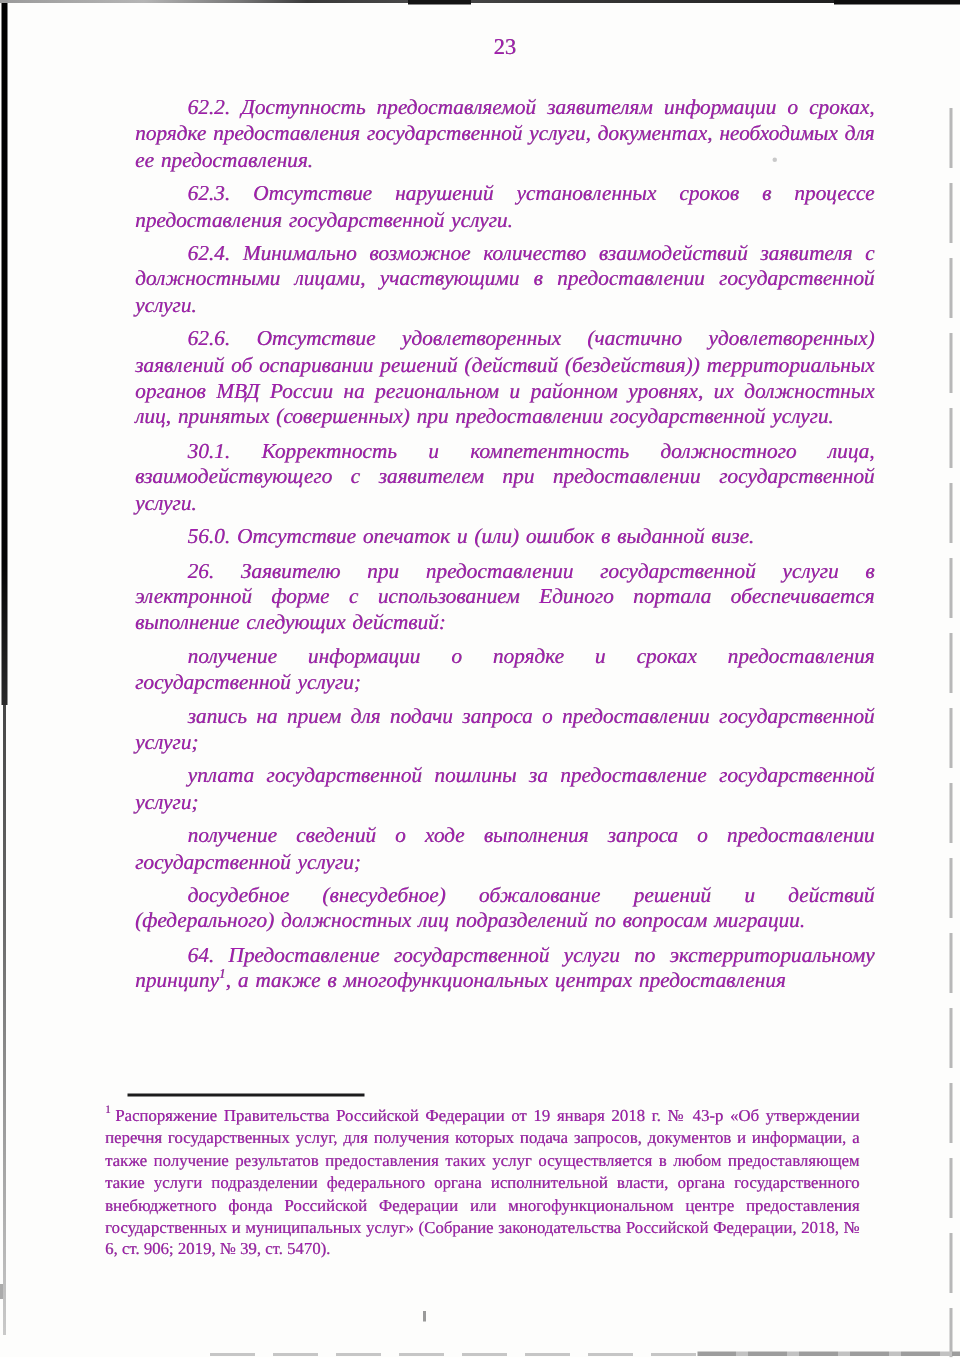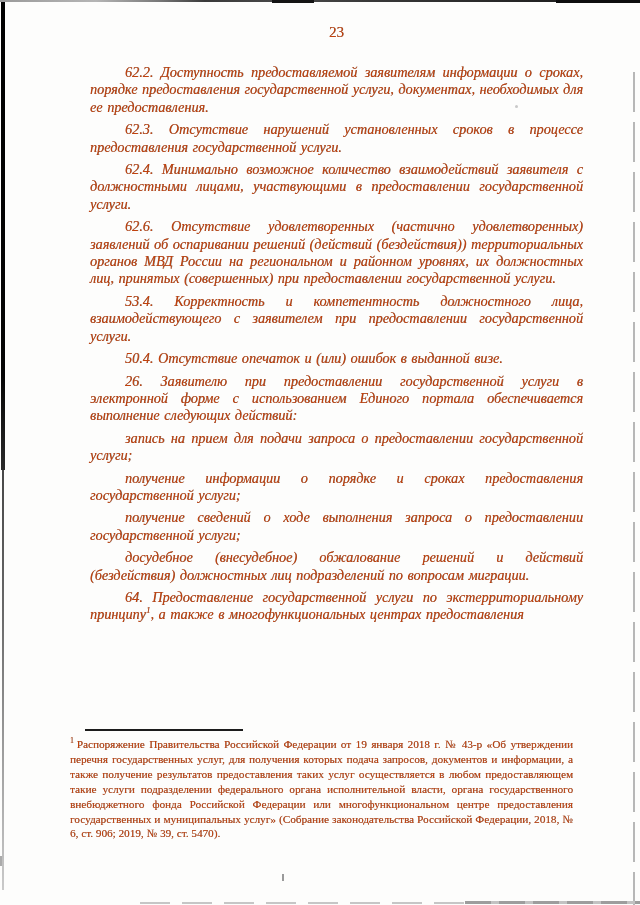--- a/index.html
+++ b/index.html
@@ -7,21 +7,21 @@
     padding: 0;
     background: #ffffff;
   }
   .page {
     position: relative;
     width: 640px;
     height: 905px;
     background: #fdfdfc;
     overflow: hidden;
     font-family: "Liberation Serif", "DejaVu Serif", serif;
-    color: #c2410c;
+    color: #a21caf;
   }
   
   .edge-left-top {
     position: absolute; left: 1px; top: 0; width: 4px; height: 470px;
     background: linear-gradient(to bottom, #000 0%, #050505 80%, #2a2a2a 100%);
   }
   .edge-left-bottom {
     position: absolute; left: 2px; top: 470px; width: 2px; height: 420px;
     background: linear-gradient(to bottom, #333 0%, #5a5a5a 35%, #8f8f8f 65%, #c4c4c4 100%);
     opacity: 0.9;
@@ -98,26 +98,27 @@
   <div class="speck-2"></div>
   <div class="speck-3"></div>
 
   <div class="page-number">23</div>
 
   <div class="body-text">
     <p class="para">62.2. Доступность предоставляемой заявителям информации о сроках, порядке предоставления государственной услуги, документах, необходимых для ее предоставления.</p>
     <p class="para">62.3. Отсутствие нарушений установленных сроков в процессе предоставления государственной услуги.</p>
     <p class="para">62.4. Минимально возможное количество взаимодействий заявителя с должностными лицами, участвующими в предоставлении государственной услуги.</p>
     <p class="para">62.6. Отсутствие удовлетворенных (частично удовлетворенных) заявлений об оспаривании решений (действий (бездействия)) территориальных органов МВД России на региональном и районном уровнях, их должностных лиц, принятых (совершенных) при предоставлении государственной услуги.</p>
-    <p class="para">53.4. Корректность и компетентность должностного лица, взаимодействующего с заявителем при предоставлении государственной услуги.</p>
-    <p class="para">50.4. Отсутствие опечаток и (или) ошибок в выданной визе.</p>
+    <p class="para">30.1. Корректность и компетентность должностного лица, взаимодействующего с заявителем при предоставлении государственной услуги.</p>
+    <p class="para">56.0. Отсутствие опечаток и (или) ошибок в выданной визе.</p>
     <p class="para">26. Заявителю при предоставлении государственной услуги в электронной форме с использованием Единого портала обеспечивается выполнение следующих действий:</p>
+    <p class="para">получение информации о порядке и сроках предоставления государственной услуги;</p>
     <p class="para">запись на прием для подачи запроса о предоставлении государственной услуги;</p>
-    <p class="para">получение информации о порядке и сроках предоставления государственной услуги;</p>
+    <p class="para">уплата государственной пошлины за предоставление государственной услуги;</p>
     <p class="para">получение сведений о ходе выполнения запроса о предоставлении государственной услуги;</p>
-    <p class="para">досудебное (внесудебное) обжалование решений и действий (бездействия) должностных лиц подразделений по вопросам миграции.</p>
+    <p class="para">досудебное (внесудебное) обжалование решений и действий (федерального) должностных лиц подразделений по вопросам миграции.</p>
     <p class="para"><span>64. Предоставление государственной услуги по экстерриториальному принципу</span><sup class="fn-ref">1</sup><span>, а также в многофункциональных центрах предоставления</span></p>
   </div>
 
   <div class="footnote-sep"></div>
   <div class="footnote"><sup class="fn-marker">1</sup><span>Распоряжение Правительства Российской Федерации от 19 января 2018 г. № 43-р «Об утверждении перечня государственных услуг, для получения которых подача запросов, документов и информации, а также получение результатов предоставления таких услуг осуществляется в любом предоставляющем такие услуги подразделении федерального органа исполнительной власти, органа государственного внебюджетного фонда Российской Федерации или многофункциональном центре предоставления государственных и муниципальных услуг» (Собрание законодательства Российской Федерации, 2018, № 6, ст. 906; 2019, № 39, ст. 5470).</span></div>
 
 </div>
 
 </body></html>

